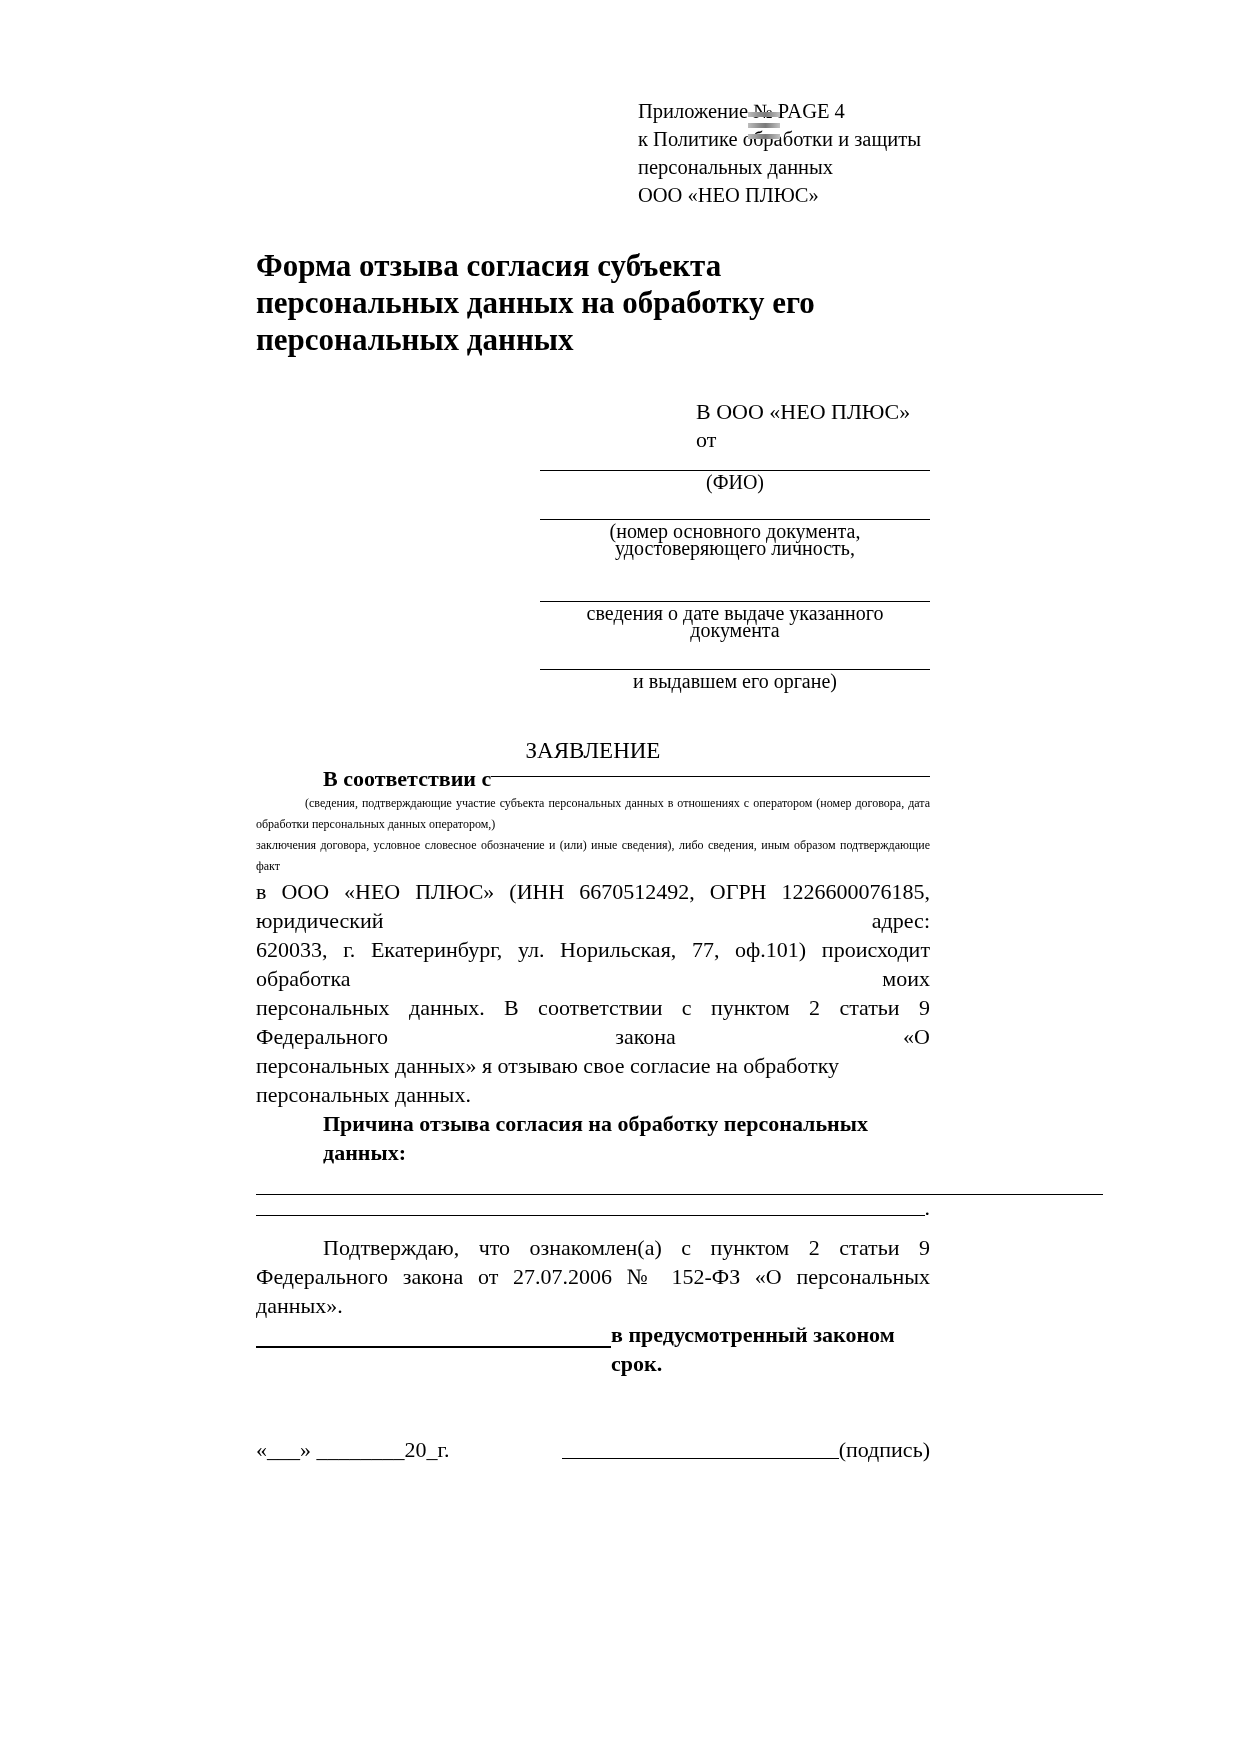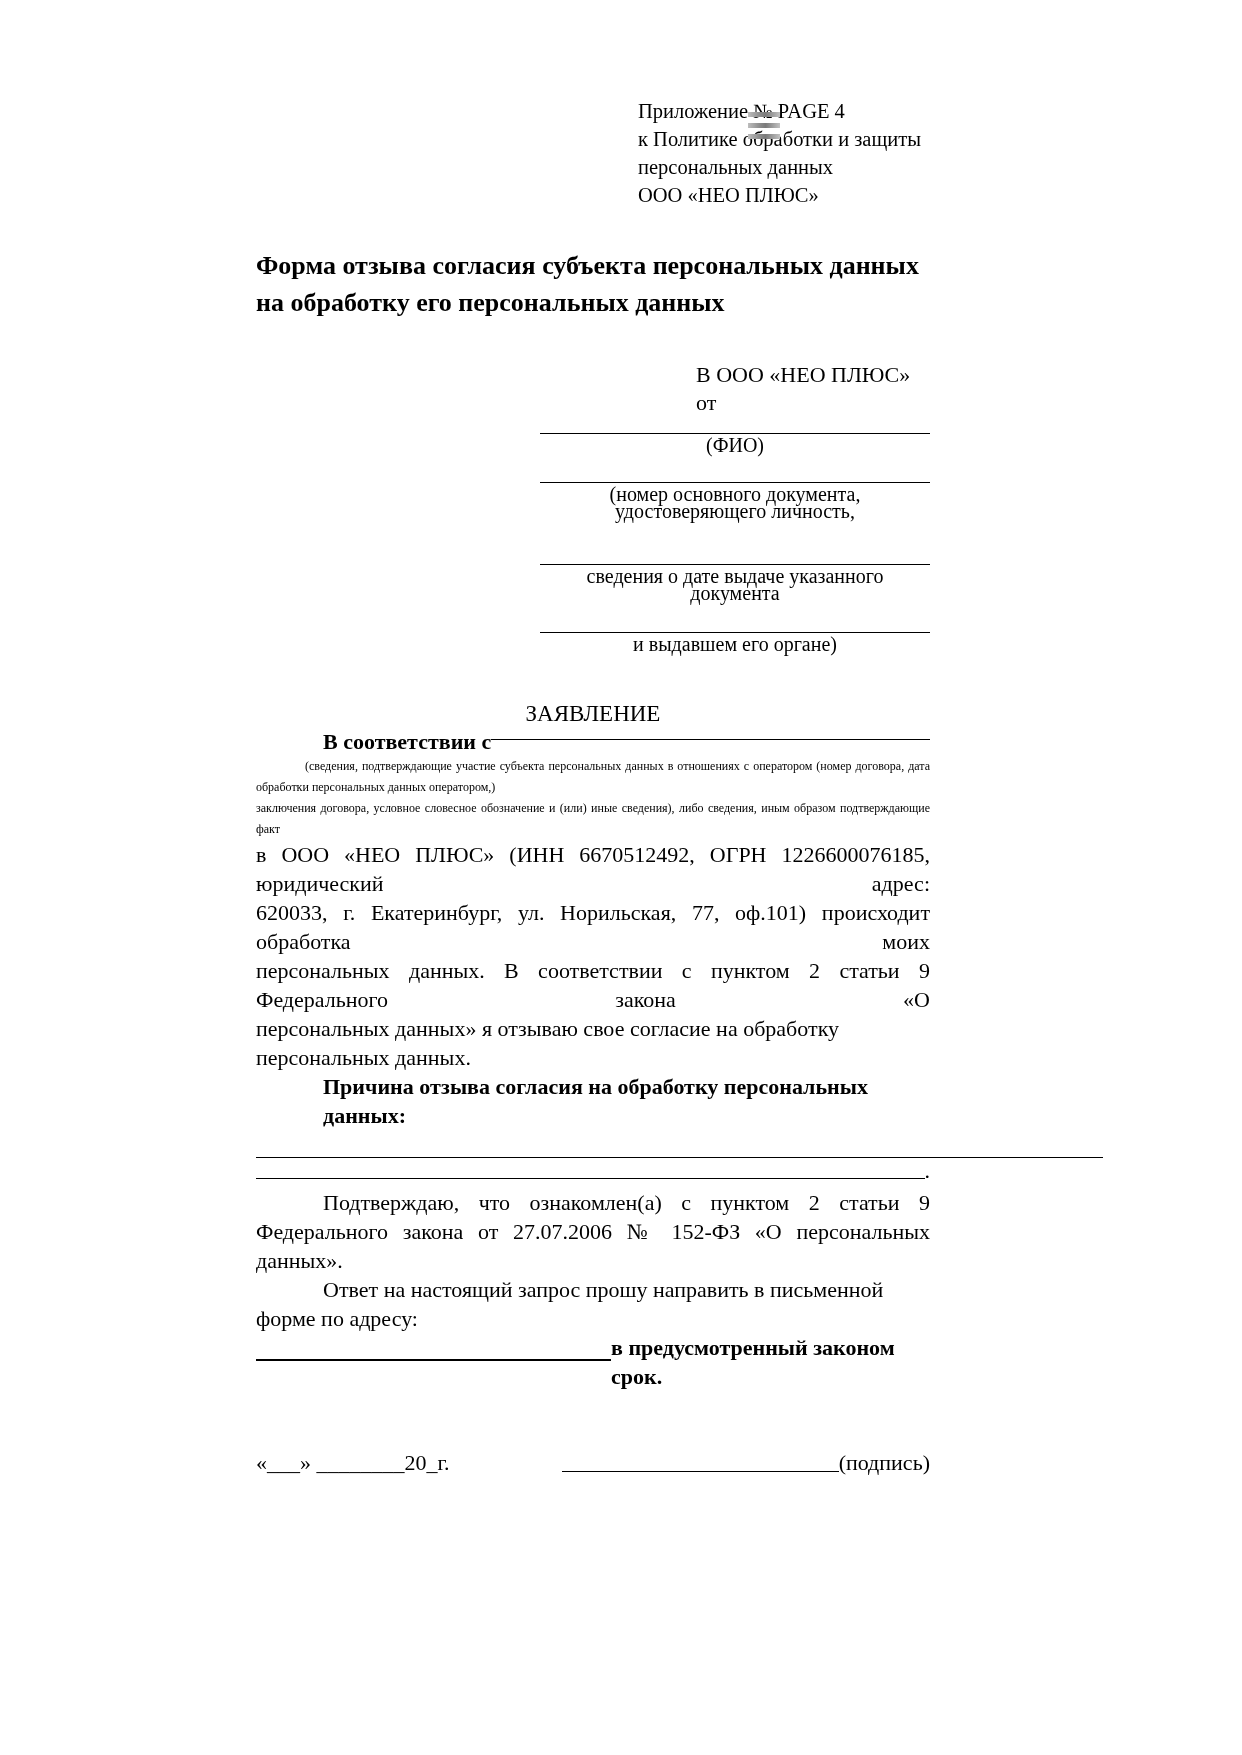--- a/index.html
+++ b/index.html
@@ -17,21 +17,21 @@
 
   
   .appendix { width:292px; margin-left:auto; font-size:20.5px; line-height:28px; text-align:left; }
 
   
   .artifact { position:absolute; left:650px; top:112px; width:32px; height:27px;
               display:flex; flex-direction:column; justify-content:space-between; filter:blur(0.7px); }
   .artifact i { display:block; height:5px;
                 background:linear-gradient(90deg,#bdbdbd,#8e8e8e 35%,#7a7a7a 55%,#c2c2c2); }
 
-  .doc-title { margin-top:38px; font-size:26px; font-weight:bold; line-height:37px; }
+  .doc-title { margin-top:38px; font-size:31px; font-weight:bold; line-height:37px; }
 
   .to-line { margin-top:40px; margin-left:440px; line-height:28px; }
 
   .fields { width:390px; margin-left:auto; }
   .f-line { border-bottom:1.6px solid #000; }
   .h16 { height:16px; } .h28 { height:28px; } .h44 { height:44px; } .h30 { height:30px; }
   .f-cap { font-size:20px; line-height:17px; text-align:center; padding-top:3px; }
 
   .stmt-heading { text-align:center; margin-top:48px; font-size:23px; line-height:26px; }
 
@@ -41,21 +41,21 @@
 
   .note-line { font-size:12px; line-height:21px; }
   .note-ind { padding-left:49px; }
   .jline { text-align:justify; text-align-last:justify; }
   .body-line { line-height:29px; }
 
   .blank-a { height:27px; border-bottom:1.7px solid #000; width:847px; }
   .blank-b { display:flex; align-items:flex-end; height:26px; line-height:26px; }
   .blank-b .line { width:824px; border-bottom:1.7px solid #000; margin-bottom:5px; }
 
-  .confirm { margin-top:4px; text-align:justify; text-indent:67px; line-height:29px; }
+  .confirm { margin-top:12px; text-align:justify; text-indent:67px; line-height:29px; }
   .reply1 { text-indent:67px; line-height:29px; }
   .addr-line { flex:0 0 355px; border-bottom:2px solid #000; margin-bottom:4px; }
 
   .footer-row { display:flex; justify-content:space-between; margin-top:58px; line-height:28px;gap:45px; }
   .sig-group { display:flex; align-items:flex-end; }
   .sig-line { width:277px; border-bottom:1.6px solid #000; margin-bottom:5px; }
 </style>
 </head>
 <body>
 
@@ -118,21 +118,20 @@
   </div>
 
   <div class="blank-a"></div>
   <div class="blank-b">
     <span class="line"></span>
     <span>.</span>
   </div>
 
   <div class="confirm">Подтверждаю, что ознакомлен(а) с пунктом 2 статьи 9 Федерального закона от 27.07.2006 № 152-ФЗ «О персональных данных».</div>
 
-  <div class="reply1">Ответ на настоящий запрос прошу направить в письменной форме по адресу:</div>
   <div class="fill-row">
     <span class="addr-line"></span>
     <span>в предусмотренный законом срок.</span>
   </div>
 
   <div class="footer-row">
     <span>«___» ________20_г.</span>
     <span class="sig-group">
       <span class="sig-line"></span>
       <span>(подпись)</span>

